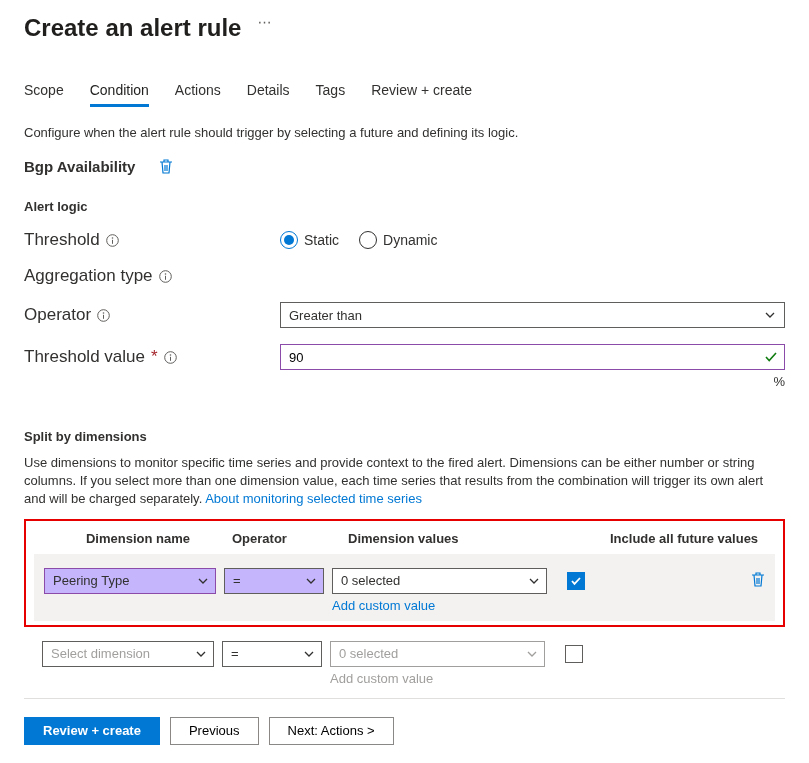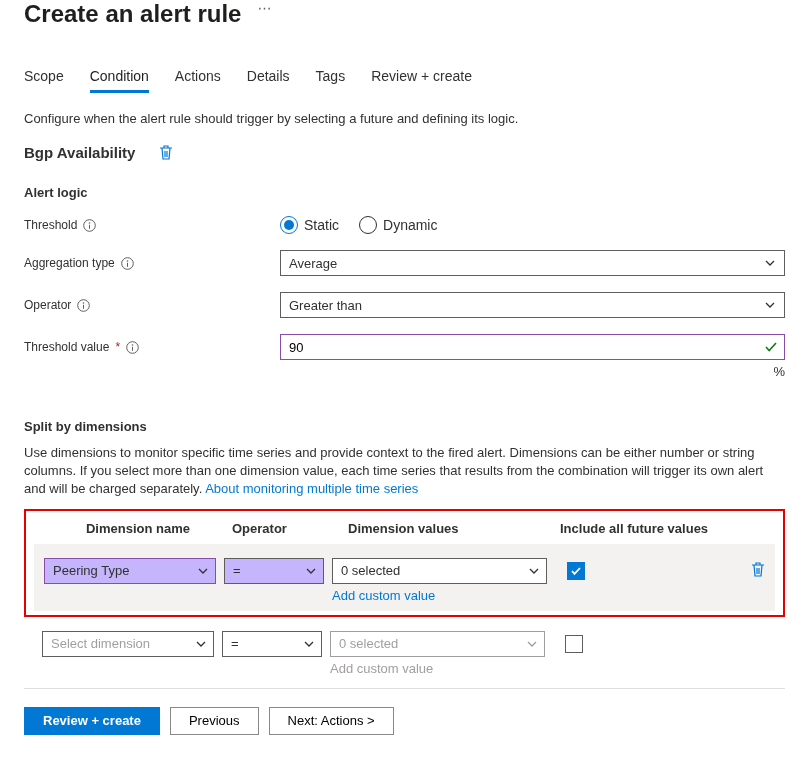--- a/index.html
+++ b/index.html
@@ -1,49 +1,49 @@
 <!DOCTYPE html>
 <html><head>
 <meta charset="utf-8">
 <style>
   * { box-sizing: border-box; margin: 0; padding: 0; }
   body { font-family: "Segoe UI", Arial, sans-serif; font-size: 13px; color: #323130; background: #fff; width: 809px; padding: 0 24px 24px 24px; }
-  .header { display: flex; align-items: flex-start; }
+  .header { display: flex; align-items: flex-start; padding-top: 14px; }
   .header h1 { font-size: 24px; font-weight: 600; color: #201f1e; }
   .more-dots { margin-left: 16px; color: #605e5c; font-size: 14px; cursor: pointer; }
   .tabs { display: flex; gap: 26px; margin-top: 40px; border-bottom: none; }
   .tab { font-size: 14px; color: #323130; padding-bottom: 6px; cursor: pointer; }
   .tab.active { color: #201f1e; font-weight: 400; border-bottom: 3px solid #0078d4; }
   .desc { margin-top: 18px; font-size: 13px; color: #323130; }
   .signal-row { display: flex; align-items: center; margin-top: 18px; gap: 24px; }
   .signal-row h3 { font-size: 15px; font-weight: 700; }
   .trash-icon svg, .info-icon svg { display: block; }
   .section-label { font-size: 13px; font-weight: 700; margin-top: 24px; }
   .form-row { display: flex; align-items: center; margin-top: 16px; }
-  .form-label { width: 256px; display: flex; align-items: center; gap: 6px; font-size: 12px; color: #323130; }
+  .form-label { width: 256px; display: flex; align-items: center; gap: 6px; font-size: 17px; color: #323130; }
   .radio-wrap { display: flex; gap: 20px; }
   .radio-opt { display: flex; align-items: center; gap: 6px; font-size: 14px; cursor: pointer; }
   .radio-circle { width: 18px; height: 18px; border: 1px solid #323130; border-radius: 50%; display: flex; align-items: center; justify-content: center; }
   .radio-circle.selected { border-color: #0078d4; }
   .radio-circle.selected::after { content: ""; width: 10px; height: 10px; background: #0078d4; border-radius: 50%; }
   .select-box { flex: 1; height: 26px; border: 1px solid #605e5c; display: flex; align-items: center; justify-content: space-between; padding: 0 8px; font-size: 13px; cursor: pointer; background: #fff; }
   .chev svg { display: block; }
   .input-box { flex: 1; height: 26px; border: 1px solid #8a4ca8; display: flex; align-items: center; justify-content: space-between; padding: 0 6px 0 8px; font-size: 13px; }
   .input-box input { border: none; outline: none; flex: 1; font-size: 13px; font-family: inherit; }
   .check-green svg { display: block; }
   .unit { text-align: right; margin-top: 4px; font-size: 13px; }
   .split-section { margin-top: 40px; }
   .split-section h4 { font-size: 13px; font-weight: 700; }
   .split-desc { margin-top: 10px; font-size: 13px; line-height: 1.4; }
   .split-desc a { color: #0078d4; text-decoration: none; }
   .dim-table { margin-top: 10px; border: 2px solid #e60000; padding: 8px 8px 4px 8px; }
   .dim-header { display: flex; font-weight: 700; font-size: 13px; padding: 2px 10px 8px 10px; }
   .col-name { width: 188px; text-align: center; }
   .col-op { width: 116px; }
-  .col-val { width: 212px; }
+  .col-val { width: 262px; }
   .col-future { flex: 1; }
   .dim-row { display: flex; align-items: flex-start; background: #f3f2f1; padding: 14px 10px 8px 10px; gap: 8px; }
   .dim-row .dd { border: 1px solid #605e5c; height: 26px; background: #c4b5fd; display: flex; align-items: center; justify-content: space-between; padding: 0 6px 0 8px; font-size: 13px; cursor: pointer; }
   .dim-row .dd.purple { border-color: #8a4ca8; }
   .dd-name { width: 172px; }
   .dd-op { width: 100px; }
   .dd-val-col { width: 215px; display: flex; flex-direction: column; }
   .dd-val { height: 26px; border: 1px solid #605e5c; background: #fff; display: flex; align-items: center; justify-content: space-between; padding: 0 6px 0 8px; font-size: 13px; cursor: pointer; }
   .add-custom { color: #0078d4; font-size: 13px; margin-top: 4px; cursor: pointer; }
   .add-custom.disabled { color: #a19f9d; }
@@ -120,28 +120,20 @@
   <div class="form-label">
     <span>Aggregation type</span>
     <span class="info-icon">
         <svg width="13" height="13" viewBox="0 0 13 13">
           <circle cx="6.5" cy="6.5" r="5.8" stroke="#605e5c" fill="none"></circle>
           <circle cx="6.5" cy="4" r="0.8" fill="#605e5c"></circle>
           <rect x="6" y="5.8" width="1" height="4" fill="#605e5c"></rect>
         </svg>
       </span>
   </div>
-  <div class="select-box">
-    <span>Average</span>
-    <span class="chev">
-        <svg width="12" height="12" viewBox="0 0 12 12">
-          <path d="M2 4l4 4 4-4" stroke="#323130" stroke-width="1.3" fill="none"></path>
-        </svg>
-      </span>
-  </div>
 </div>
 
 <div class="form-row">
   <div class="form-label">
     <span>Operator</span>
     <span class="info-icon">
         <svg width="13" height="13" viewBox="0 0 13 13">
           <circle cx="6.5" cy="6.5" r="5.8" stroke="#605e5c" fill="none"></circle>
           <circle cx="6.5" cy="4" r="0.8" fill="#605e5c"></circle>
           <rect x="6" y="5.8" width="1" height="4" fill="#605e5c"></rect>
@@ -177,21 +169,21 @@
           <path d="M2 7l3.2 3.5L12 3" stroke="#107c10" stroke-width="1.6" fill="none"></path>
         </svg>
       </span>
   </div>
 </div>
 <div class="unit">%</div>
 
 <div class="split-section">
   <h4>Split by dimensions</h4>
   <p class="split-desc">
-    <span>Use dimensions to monitor specific time series and provide context to the fired alert. Dimensions can be either number or string columns. If you select more than one dimension value, each time series that results from the combination will trigger its own alert and will be charged separately. </span><a href="#">About monitoring multiple time series</a>
+    <span>Use dimensions to monitor specific time series and provide context to the fired alert. Dimensions can be either number or string columns. If you select more than one dimension value, each time series that results from the combination will trigger its own alert and will be charged separately. </span><a href="#">About monitoring selected time series</a>
   </p>
 
   <div class="dim-table">
     <div class="dim-header">
       <div class="col-name">Dimension name</div>
       <div class="col-op">Operator</div>
       <div class="col-val">Dimension values</div>
       <div class="col-future">Include all future values</div>
     </div>
     <div class="dim-row">

